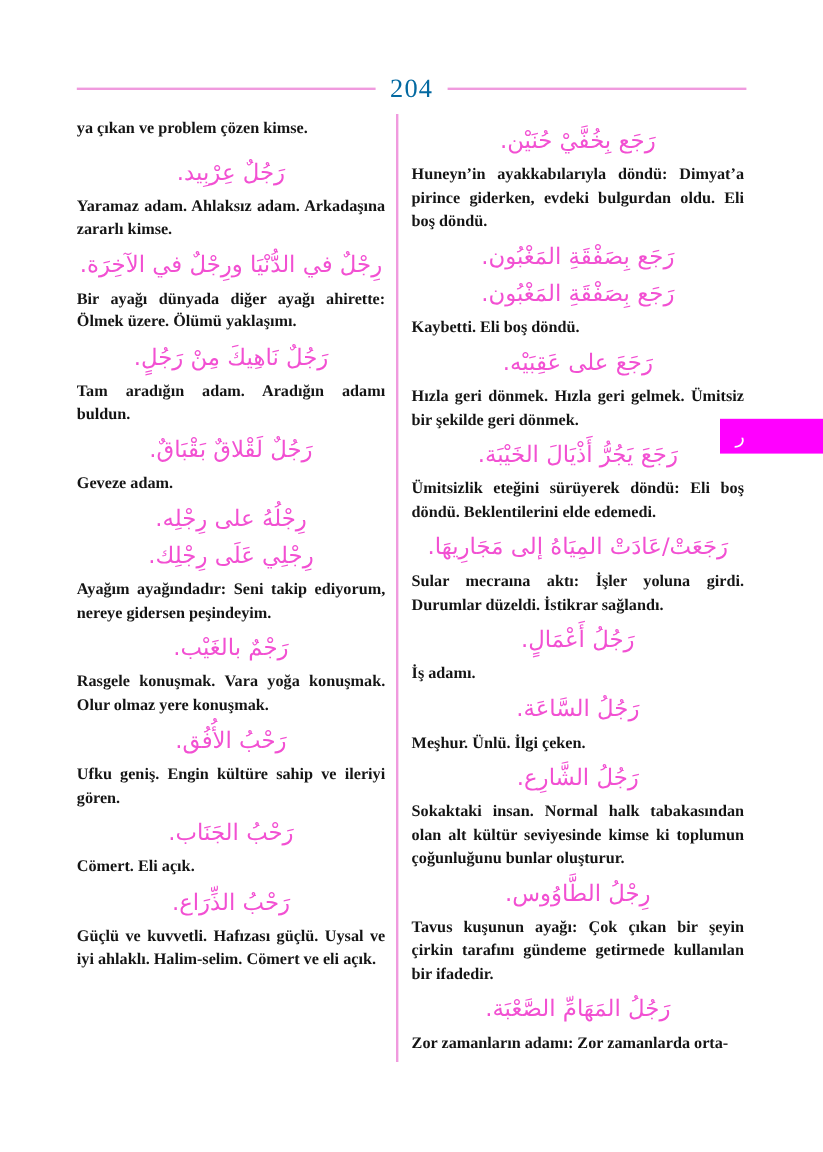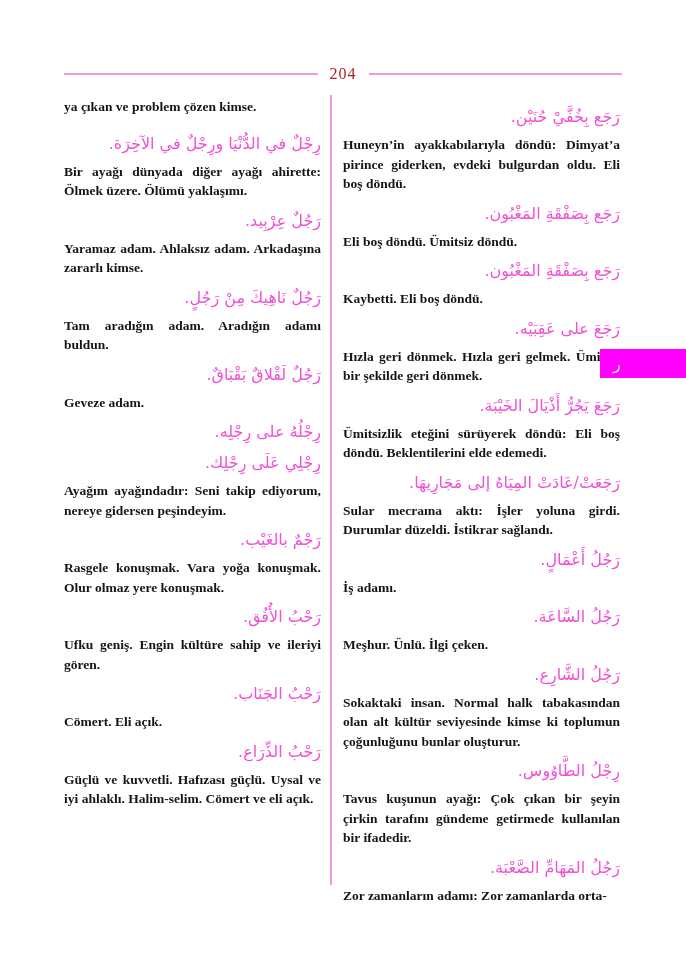--- a/index.html
+++ b/index.html
@@ -15,21 +15,21 @@
     background:#ffffff;
     overflow:hidden;
     font-family:"Liberation Serif", serif;
   }
   .page-header{
     position:absolute;
     top:64px;left:64px;right:64px;
     display:flex;align-items:center;
   }
   .page-number{
-    font-size:16px;color:#b91c1c;
+    font-size:22px;color:#0369a1;
     padding:0 12px;line-height:20px;
     letter-spacing:1px;
   }
   .rule{flex:1;height:2px;background:var(--rule-pink);}
   .column-divider{
     position:absolute;
     left:330px;top:95px;
     width:2px;height:790px;
     background:var(--rule-pink);
   }
@@ -41,25 +41,25 @@
     color:var(--ink);
     font-size:13.5px;
     line-height:19.5px;
     text-align:justify;
     margin:0;
   }
   .continuation{margin-bottom:16px;}
   .arabic{
     font-family:"DejaVu Sans", sans-serif;
     color:var(--arabic-pink);
-    font-size:16px;
+    font-size:19px;
     line-height:22px;
     margin:9px 0 7px;
     direction:rtl;
-    text-align:right;
+    text-align:center;
   }
   .thumb-tab{
     position:absolute;
     right:0;top:349px;
     width:86px;height:29px;
     background:var(--tab-magenta);
     display:flex;align-items:center;
   }
   .thumb-tab-letter{
     font-family:"DejaVu Sans", sans-serif;
@@ -80,30 +80,30 @@
     <span class="rule"></span>
   </div>
 
   <div class="column-divider"></div>
 
   <div class="column column-left">
     <p class="turkish continuation">ya çıkan ve problem çözen kimse.</p>
 
 
   <div class="entry">
+    <div class="arabic" dir="rtl">رَجُلٌ عِرْبِيد.</div>
+    <p class="turkish">Yaramaz adam. Ahlaksız adam. Arkadaşına zararlı kimse.</p>
+  </div>
+
+  <div class="entry">
     <div class="arabic" dir="rtl">رِجْلٌ في الدُّنْيَا ورِجْلٌ في الآخِرَة.</div>
     <p class="turkish">Bir ayağı dünyada diğer ayağı ahirette: Ölmek üzere. Ölümü yaklaşımı.</p>
   </div>
 
   <div class="entry">
-    <div class="arabic" dir="rtl">رَجُلٌ عِرْبِيد.</div>
-    <p class="turkish">Yaramaz adam. Ahlaksız adam. Arkadaşına zararlı kimse.</p>
-  </div>
-
-  <div class="entry">
     <div class="arabic" dir="rtl">رَجُلٌ نَاهِيكَ مِنْ رَجُلٍ.</div>
     <p class="turkish">Tam aradığın adam. Aradığın adamı buldun.</p>
   </div>
 
   <div class="entry">
     <div class="arabic" dir="rtl">رَجُلٌ لَقْلاقٌ بَقْبَاقٌ.</div>
     <p class="turkish">Geveze adam.</p>
   </div>
 
   <div class="entry">
@@ -137,21 +137,20 @@
 </div>
 
   <div class="column column-right">
   <div class="entry">
     <div class="arabic" dir="rtl">رَجَع بِخُفَّيْ حُنَيْن.</div>
     <p class="turkish">Huneyn’in ayakkabılarıyla döndü: Dimyat’a pirince giderken, evdeki bulgurdan oldu. Eli boş döndü.</p>
   </div>
 
   <div class="entry">
     <div class="arabic" dir="rtl">رَجَع بِصَفْقَةِ المَغْبُون.</div>
-    <p class="turkish">Eli boş döndü. Ümitsiz döndü.</p>
   </div>
 
   <div class="entry">
     <div class="arabic" dir="rtl">رَجَع بِصَفْقَةِ المَغْبُون.</div>
     <p class="turkish">Kaybetti. Eli boş döndü.</p>
   </div>
 
   <div class="entry">
     <div class="arabic" dir="rtl">رَجَعَ على عَقِبَيْه.</div>
     <p class="turkish">Hızla geri dönmek. Hızla geri gelmek. Ümitsiz bir şekilde geri dönmek.</p>

